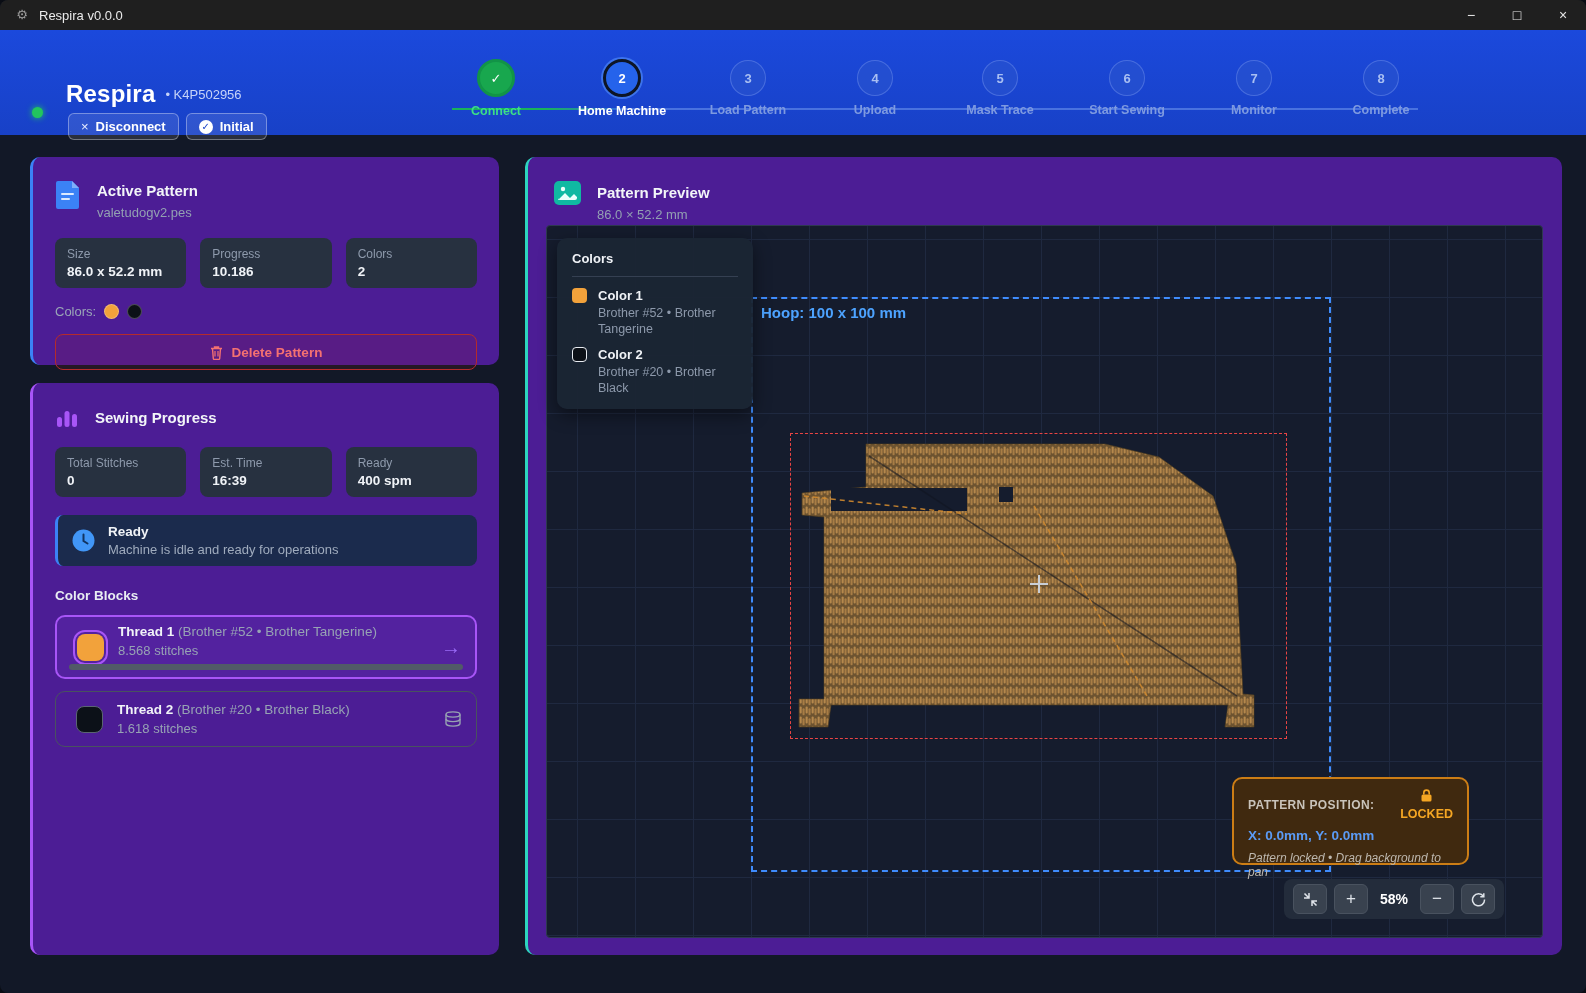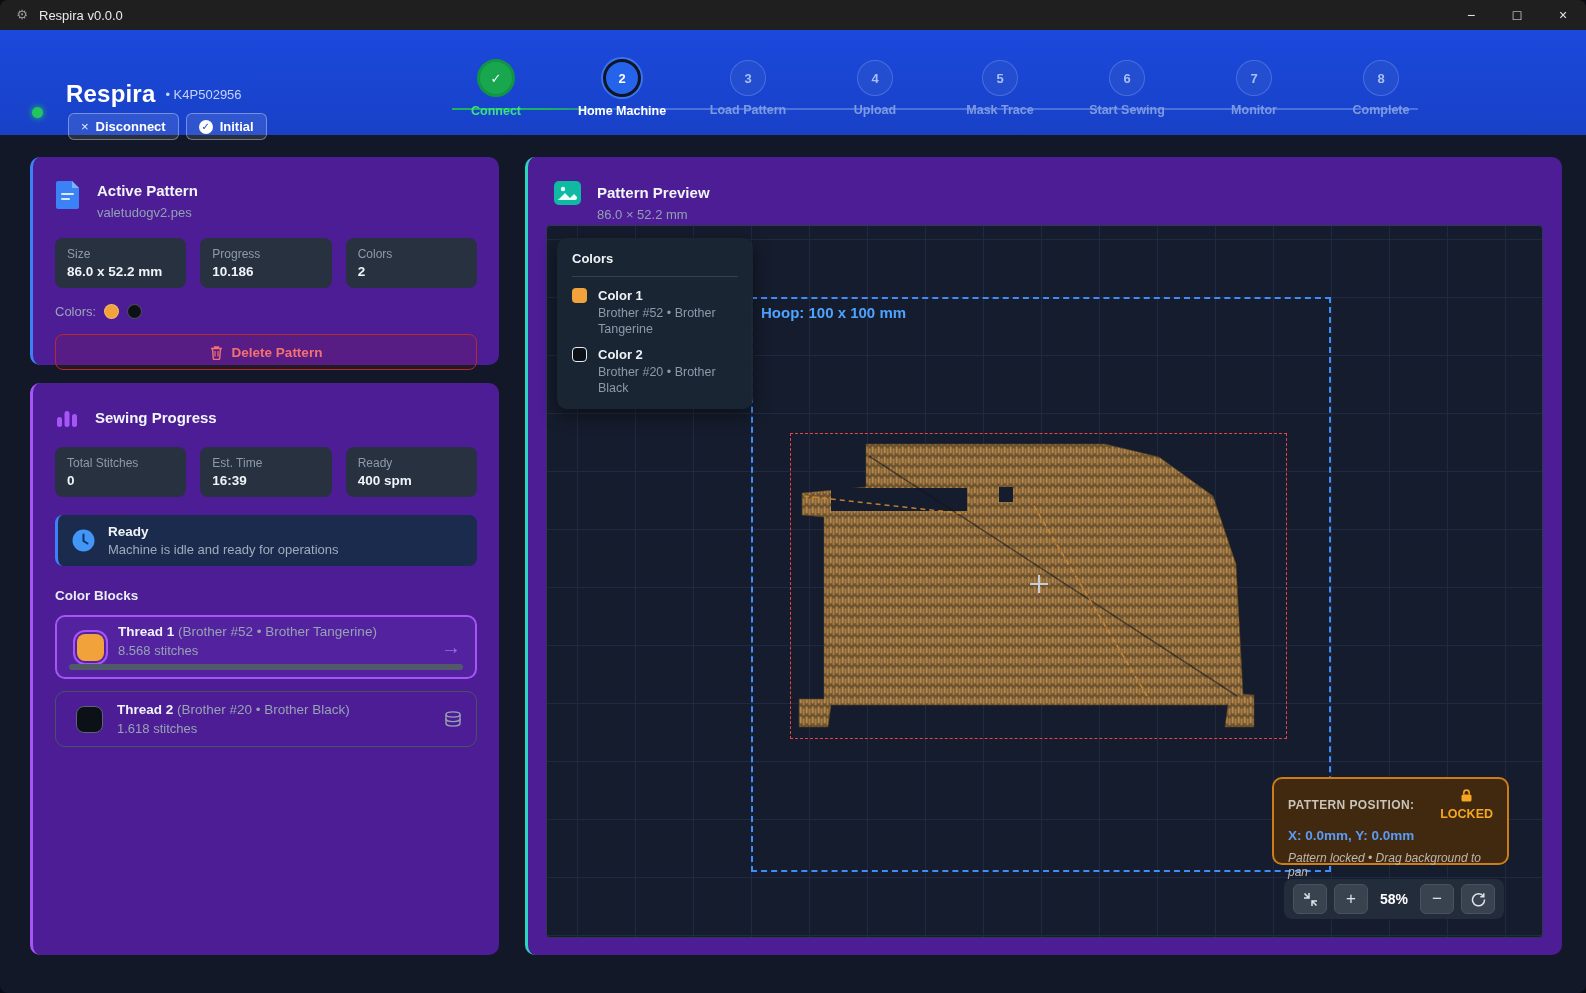--- a/index.html
+++ b/index.html
@@ -76,21 +76,21 @@
   .hooplabel{position:absolute;left:8px;top:5px;color:#4da3ff;font-size:15px;font-weight:bold;}
   .redbox{position:absolute;left:243px;top:207px;width:497px;height:306px;border:1.5px dashed #e94444;}
   .legend{position:absolute;left:10px;top:12px;width:196px;background:rgba(27,37,52,.96);border-radius:10px;box-shadow:0 6px 18px rgba(0,0,0,.45);padding:13px 15px 12px;}
   .legendtitle{color:#f0f3f7;font-size:13px;font-weight:bold;}
   .legend hr{border:none;border-top:1px solid #354052;margin:10px 0 11px;}
   .litem{margin-bottom:10px;}
   .litemrow{display:flex;align-items:center;gap:11px;}
   .lswatch{width:15px;height:15px;border-radius:4px;}
   .lname{color:#f0f3f7;font-size:13px;font-weight:bold;}
   .ldetail{color:#8d99ab;font-size:12.5px;margin:3px 0 0 26px;line-height:1.25;}
-  .posbox{position:absolute;left:725px;top:551px;width:237px;height:88px;background:#40290f;border:2px solid #cc7d15;border-radius:10px;padding:10px 14px;}
+  .posbox{position:absolute;left:685px;top:551px;width:237px;height:88px;background:#40290f;border:2px solid #cc7d15;border-radius:10px;padding:10px 14px;}
   .posrow1{display:flex;align-items:center;justify-content:space-between;}
   .poslabel{color:#c9c3ba;font-size:12px;font-weight:bold;letter-spacing:.4px;}
   .locked{display:flex;align-items:center;gap:5px;color:#f5a623;font-size:12.5px;font-weight:bold;flex-direction:column;}
   .poscoords{color:#5b9bf5;font-size:13.5px;font-weight:bold;margin-top:7px;}
   .poshint{color:#bdb7ae;font-size:12px;font-style:italic;margin-top:8px;}
   .toolbar{position:absolute;left:737px;top:653px;width:220px;height:40px;background:#232c3b;border-radius:8px;
            display:flex;align-items:center;gap:7px;padding:0 9px;}
   .tbtn{width:34px;height:30px;background:#39424f;border:1px solid #49525f;border-radius:6px;display:flex;align-items:center;justify-content:center;color:#dfe4ea;font-size:17px;}
   .zoomlevel{flex:1;text-align:center;color:#ffffff;font-size:14px;font-weight:bold;}
   .iconbox{flex:none;display:flex;align-items:center;justify-content:center;}

